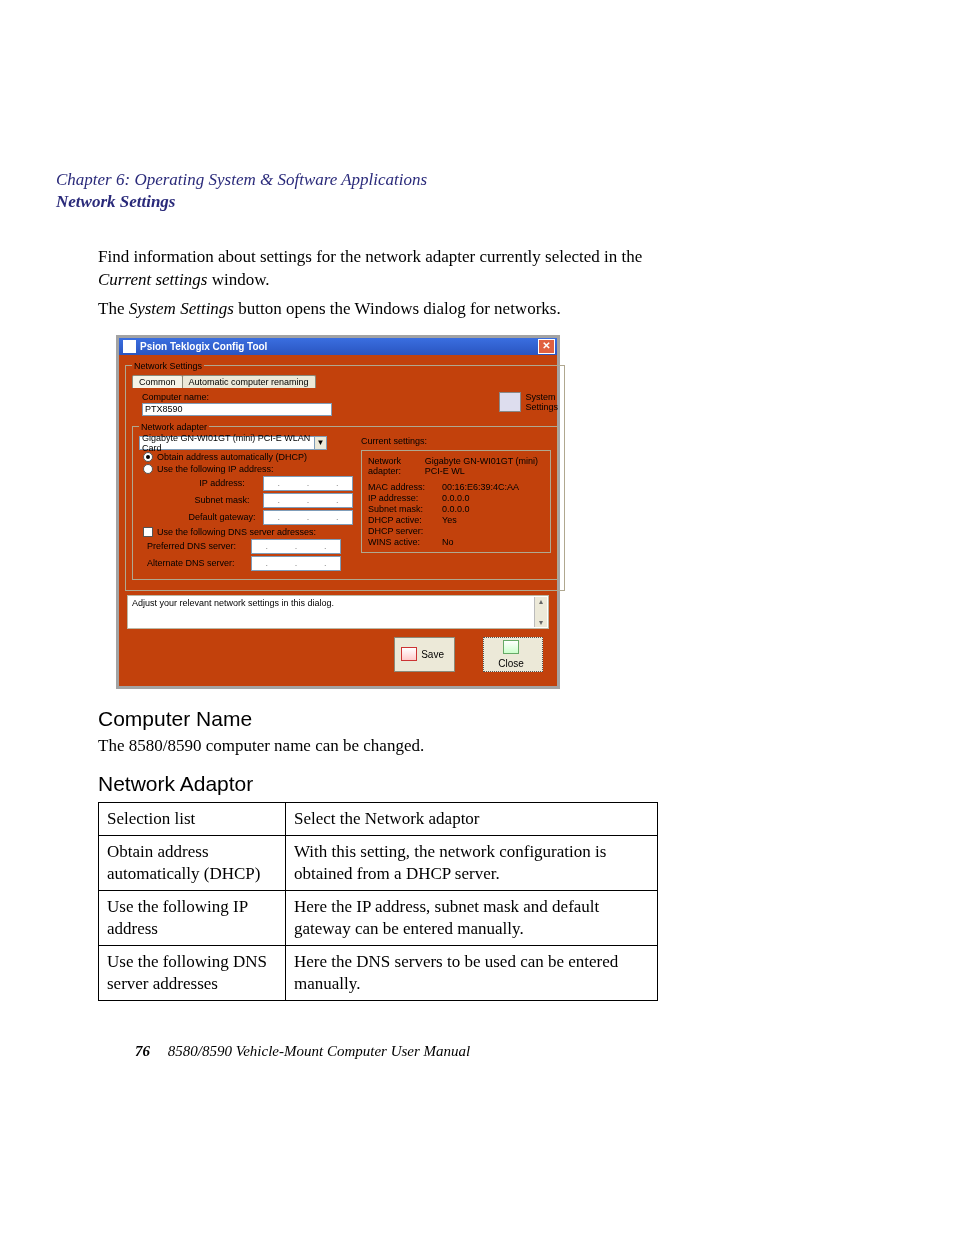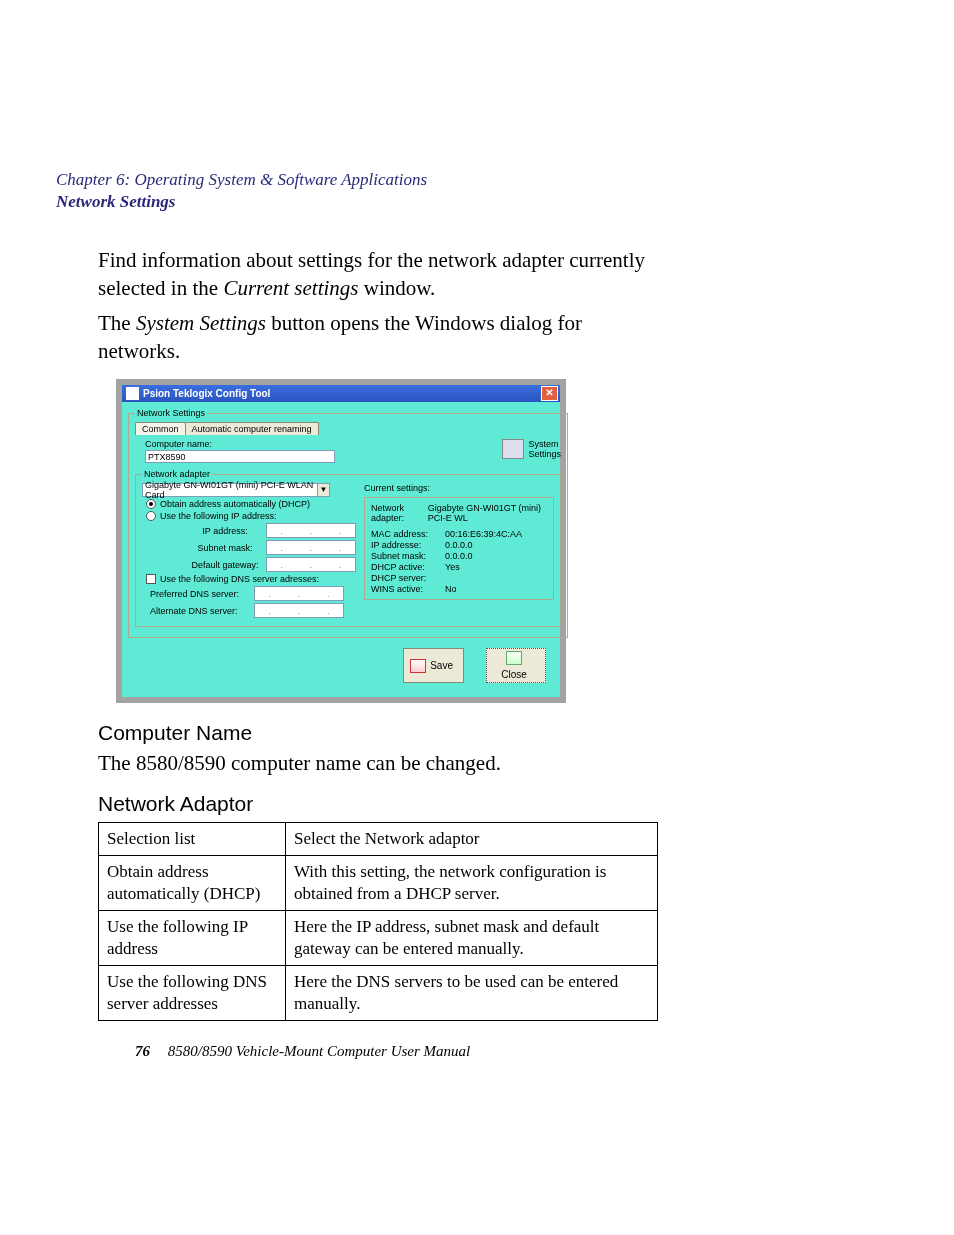--- a/index.html
+++ b/index.html
@@ -24,34 +24,34 @@
     margin-bottom: 2px;
   }
   .section-line {
     font-style: italic;
     font-weight: bold;
     color: #2a2a7a;
     font-size: 17px;
     margin-bottom: 34px;
   }
   .body-para {
-    font-size: 21px;
+    font-size: 17px;
     line-height: 1.35;
     margin: 0 0 6px 42px;
     max-width: 560px;
     color: #000;
   }
   .italic { font-style: italic; }
   .dialog-wrap {
     margin: 14px 0 18px 60px;
   }
   .dialog {
     width: 438px;
-    border: 6px solid #a3a3a3;
-    background: #5eead4;
+    border: 3px solid #a3a3a3;
+    background: #c2410c;
     font-family: Tahoma, Arial, sans-serif;
     font-size: 9px;
     color: #000;
   }
   .titlebar {
     height: 17px;
     background: linear-gradient(#3a6ee0,#2a55c0);
     color: #fff;
     display: flex;
     align-items: center;
@@ -189,21 +189,21 @@
     position: relative;
     display:flex; align-items:flex-start;
   }
   .status-box .scroll {
     position:absolute; right:1px; top:1px; bottom:1px; width:12px;
     background:#ece9d8; border-left:1px solid #bbb;
     display:flex; flex-direction:column; justify-content:space-between;
     font-size:8px; text-align:center; color:#666;
   }
   .dlg-buttons {
-    display:flex; justify-content:flex-end; gap: 22px;
+    display:flex; justify-content:flex-end; gap: 28px;
     padding: 6px 8px 8px 8px;
   }
   .dlg-btn {
     display:flex; align-items:center; gap:4px;
     border: 1px solid #8a8a7a;
     background: #ece9d8;
     padding: 2px 10px 2px 6px;
     font-size: 10px;
     min-width: 60px;
     box-sizing: border-box;
@@ -387,20 +387,27 @@
                   <div class="info-row">
                       <span class="k">WINS active:</span>
                       <span>No</span>
                     </div>
                 </div>
               </div>
             </div>
           </fieldset>
         </fieldset>
 
+        <div class="status-box">
+          <span>Adjust your relevant network settings in this dialog.</span>
+          <div class="scroll">
+              <span>▴</span>
+              <span>▾</span>
+            </div>
+        </div>
 
         <div class="dlg-buttons">
           <div class="dlg-btn">
             <span class="ico save"></span>
             <span>Save</span>
           </div>
           <div class="dlg-btn close">
             <span class="ico close"></span>
             <span>Close</span>
           </div>

